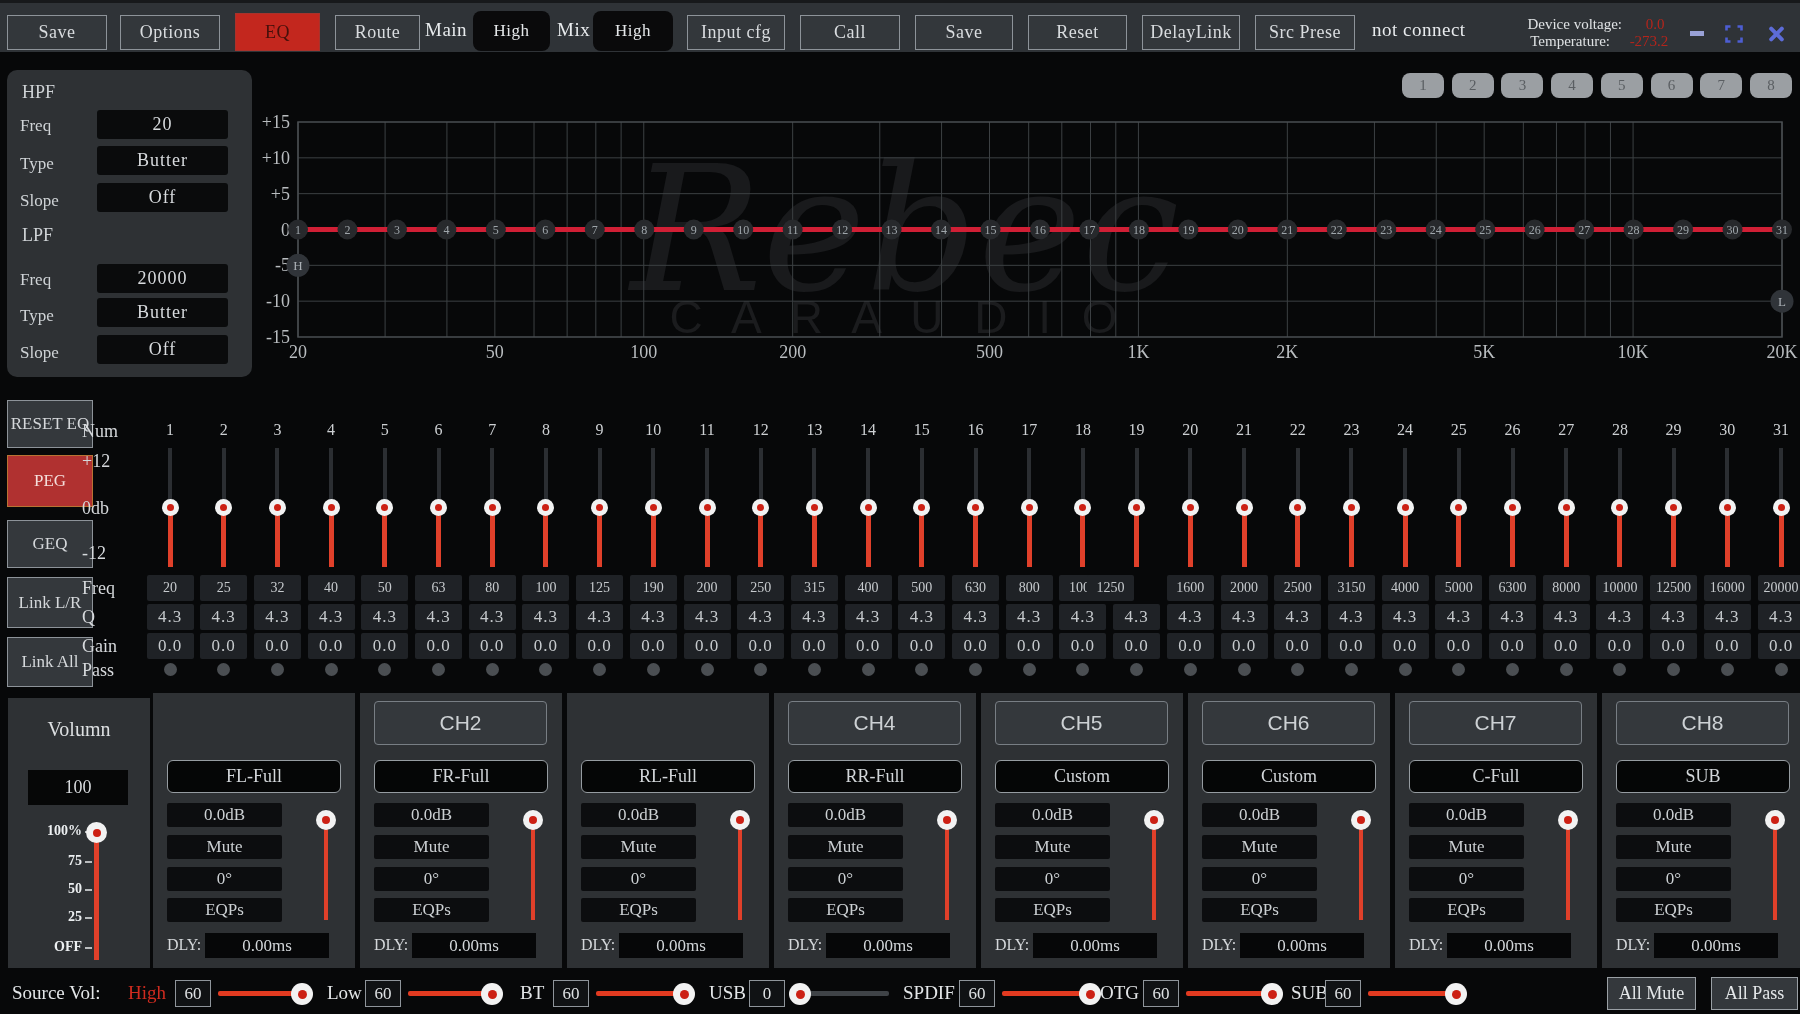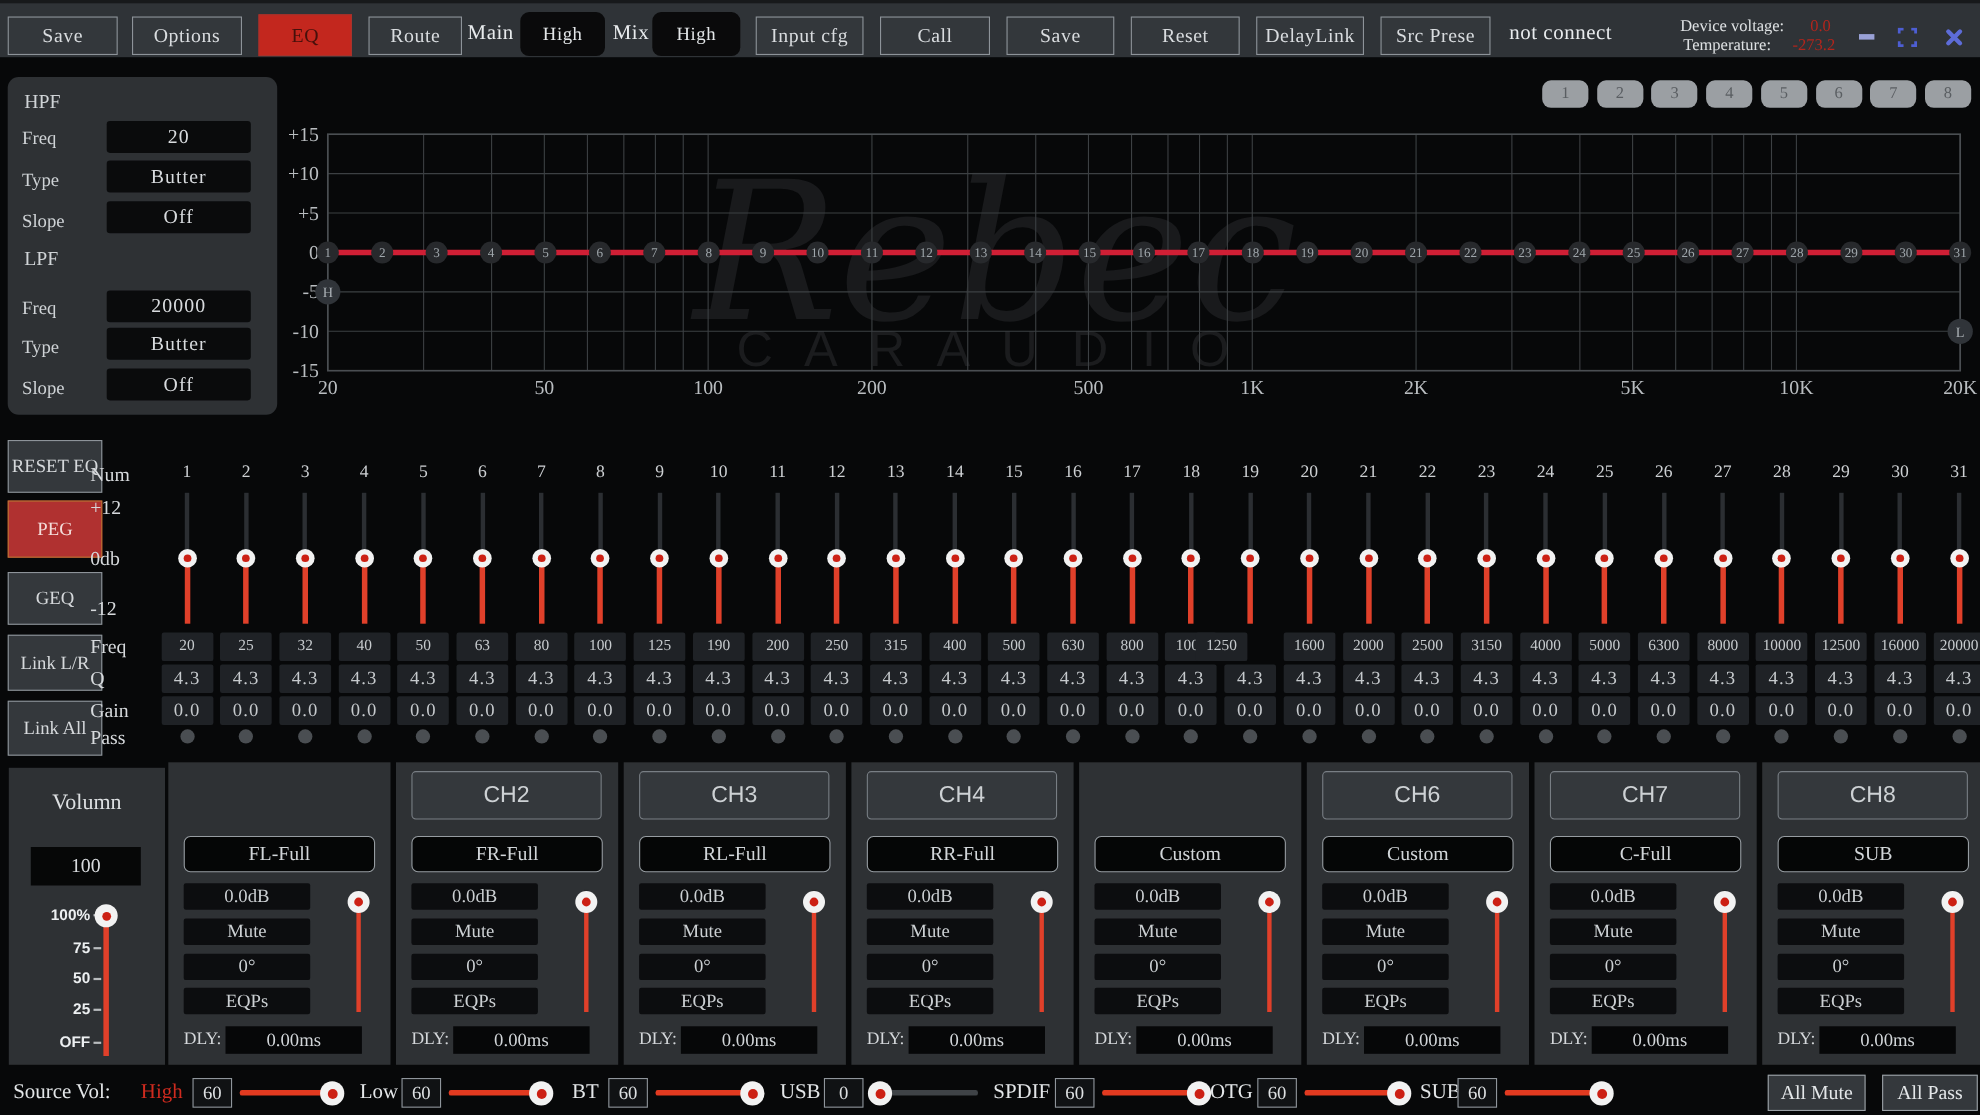--- a/index.html
+++ b/index.html
@@ -48,21 +48,21 @@
 .chhead.on{background:#c03425;border:1px solid #e06a55;color:#fff;box-shadow:0 0 16px 3px rgba(225,70,45,.5)}
 .chname{position:absolute;left:14px;top:67px;width:174px;height:33px;background:#050606;border:1px solid #969ca1;border-radius:6px;display:flex;align-items:center;justify-content:center;font-size:18px;color:#d2d6d9}
 .chbtn{position:absolute;left:14px;width:115px;height:24px;background:#0c0d0f;border-radius:2px;display:flex;align-items:center;justify-content:center;font-size:17px;color:#ccd0d3}
 .dlylab{position:absolute;left:14px;top:243px;font-size:16px;color:#d4d7da}
 .dlyfield{position:absolute;left:52px;top:240px;width:124px;height:25px;background:#060708;display:flex;align-items:center;justify-content:center;font-size:17px;color:#d2d6d9}
 .vtrack{position:absolute;width:4px;background:#26292c}
 .vred{position:absolute;width:4px;background:#e0402a}
 .vknob{position:absolute;width:20px;height:20px;border-radius:50%;background:#f2f2f2}
 .vknob i{position:absolute;left:6px;top:6px;width:8px;height:8px;border-radius:50%;background:#cc2014;display:block}
 
-.mlab{position:absolute;font-family:Liberation Sans, sans-serif;font-weight:bold;font-size:14px;color:#eceff1;text-align:right;width:40px}
+.mlab{position:absolute;font-family:Liberation Serif, serif;font-weight:bold;font-size:14px;color:#eceff1;text-align:right;width:40px}
 .mtick{position:absolute;width:7px;height:2px;background:#b9bcbe}
 
 .srclab{position:absolute;top:982px;font-size:19px;color:#e3e6e8}
 .srcbox{position:absolute;top:980px;width:36px;height:27px;background:#101214;border:1px solid #8f959b;display:flex;align-items:center;justify-content:center;font-size:17px;color:#dee1e3}
 .srctrack{position:absolute;top:991px;height:5px;border-radius:2px;background:#e23a20}
 .srctrack.gray{background:#3f4347}
 .hknob{position:absolute;top:983px;width:22px;height:22px;border-radius:50%;background:#f2f2f2}
 .hknob i{position:absolute;left:6.5px;top:6.5px;width:9px;height:9px;border-radius:50%;background:#cc2014;display:block}
 .bigbtn{position:absolute;top:977px;height:33px;background:#34383c;border:1px solid #9aa0a5;display:flex;align-items:center;justify-content:center;font-size:18px;color:#e4e7e9}
 </style>
@@ -627,21 +627,20 @@
       <div class="chbtn" style="top:205px">EQPs</div>
       <div class="vtrack" style="left:171px;top:116px;height:11px"></div>
       <div class="vred" style="left:171px;top:127px;height:100px"></div>
       <div class="vknob" style="left:163px;top:117px">
         <i></i>
       </div>
       <div class="dlylab">DLY:</div>
       <div class="dlyfield">0.00ms</div>
     </div>
     <div class="strip" style="left:567px">
-      <div class="chhead">CH3</div>
       <div class="chname">RL-Full</div>
       <div class="chbtn" style="top:110px">0.0dB</div>
       <div class="chbtn" style="top:142px">Mute</div>
       <div class="chbtn" style="top:174px">0°</div>
       <div class="chbtn" style="top:205px">EQPs</div>
       <div class="vtrack" style="left:171px;top:116px;height:11px"></div>
       <div class="vred" style="left:171px;top:127px;height:100px"></div>
       <div class="vknob" style="left:163px;top:117px">
         <i></i>
       </div>
@@ -657,20 +656,21 @@
       <div class="chbtn" style="top:205px">EQPs</div>
       <div class="vtrack" style="left:171px;top:116px;height:11px"></div>
       <div class="vred" style="left:171px;top:127px;height:100px"></div>
       <div class="vknob" style="left:163px;top:117px">
         <i></i>
       </div>
       <div class="dlylab">DLY:</div>
       <div class="dlyfield">0.00ms</div>
     </div>
     <div class="strip" style="left:981px">
+      <div class="chhead">CH5</div>
       <div class="chname">Custom</div>
       <div class="chbtn" style="top:110px">0.0dB</div>
       <div class="chbtn" style="top:142px">Mute</div>
       <div class="chbtn" style="top:174px">0°</div>
       <div class="chbtn" style="top:205px">EQPs</div>
       <div class="vtrack" style="left:171px;top:116px;height:11px"></div>
       <div class="vred" style="left:171px;top:127px;height:100px"></div>
       <div class="vknob" style="left:163px;top:117px">
         <i></i>
       </div>

